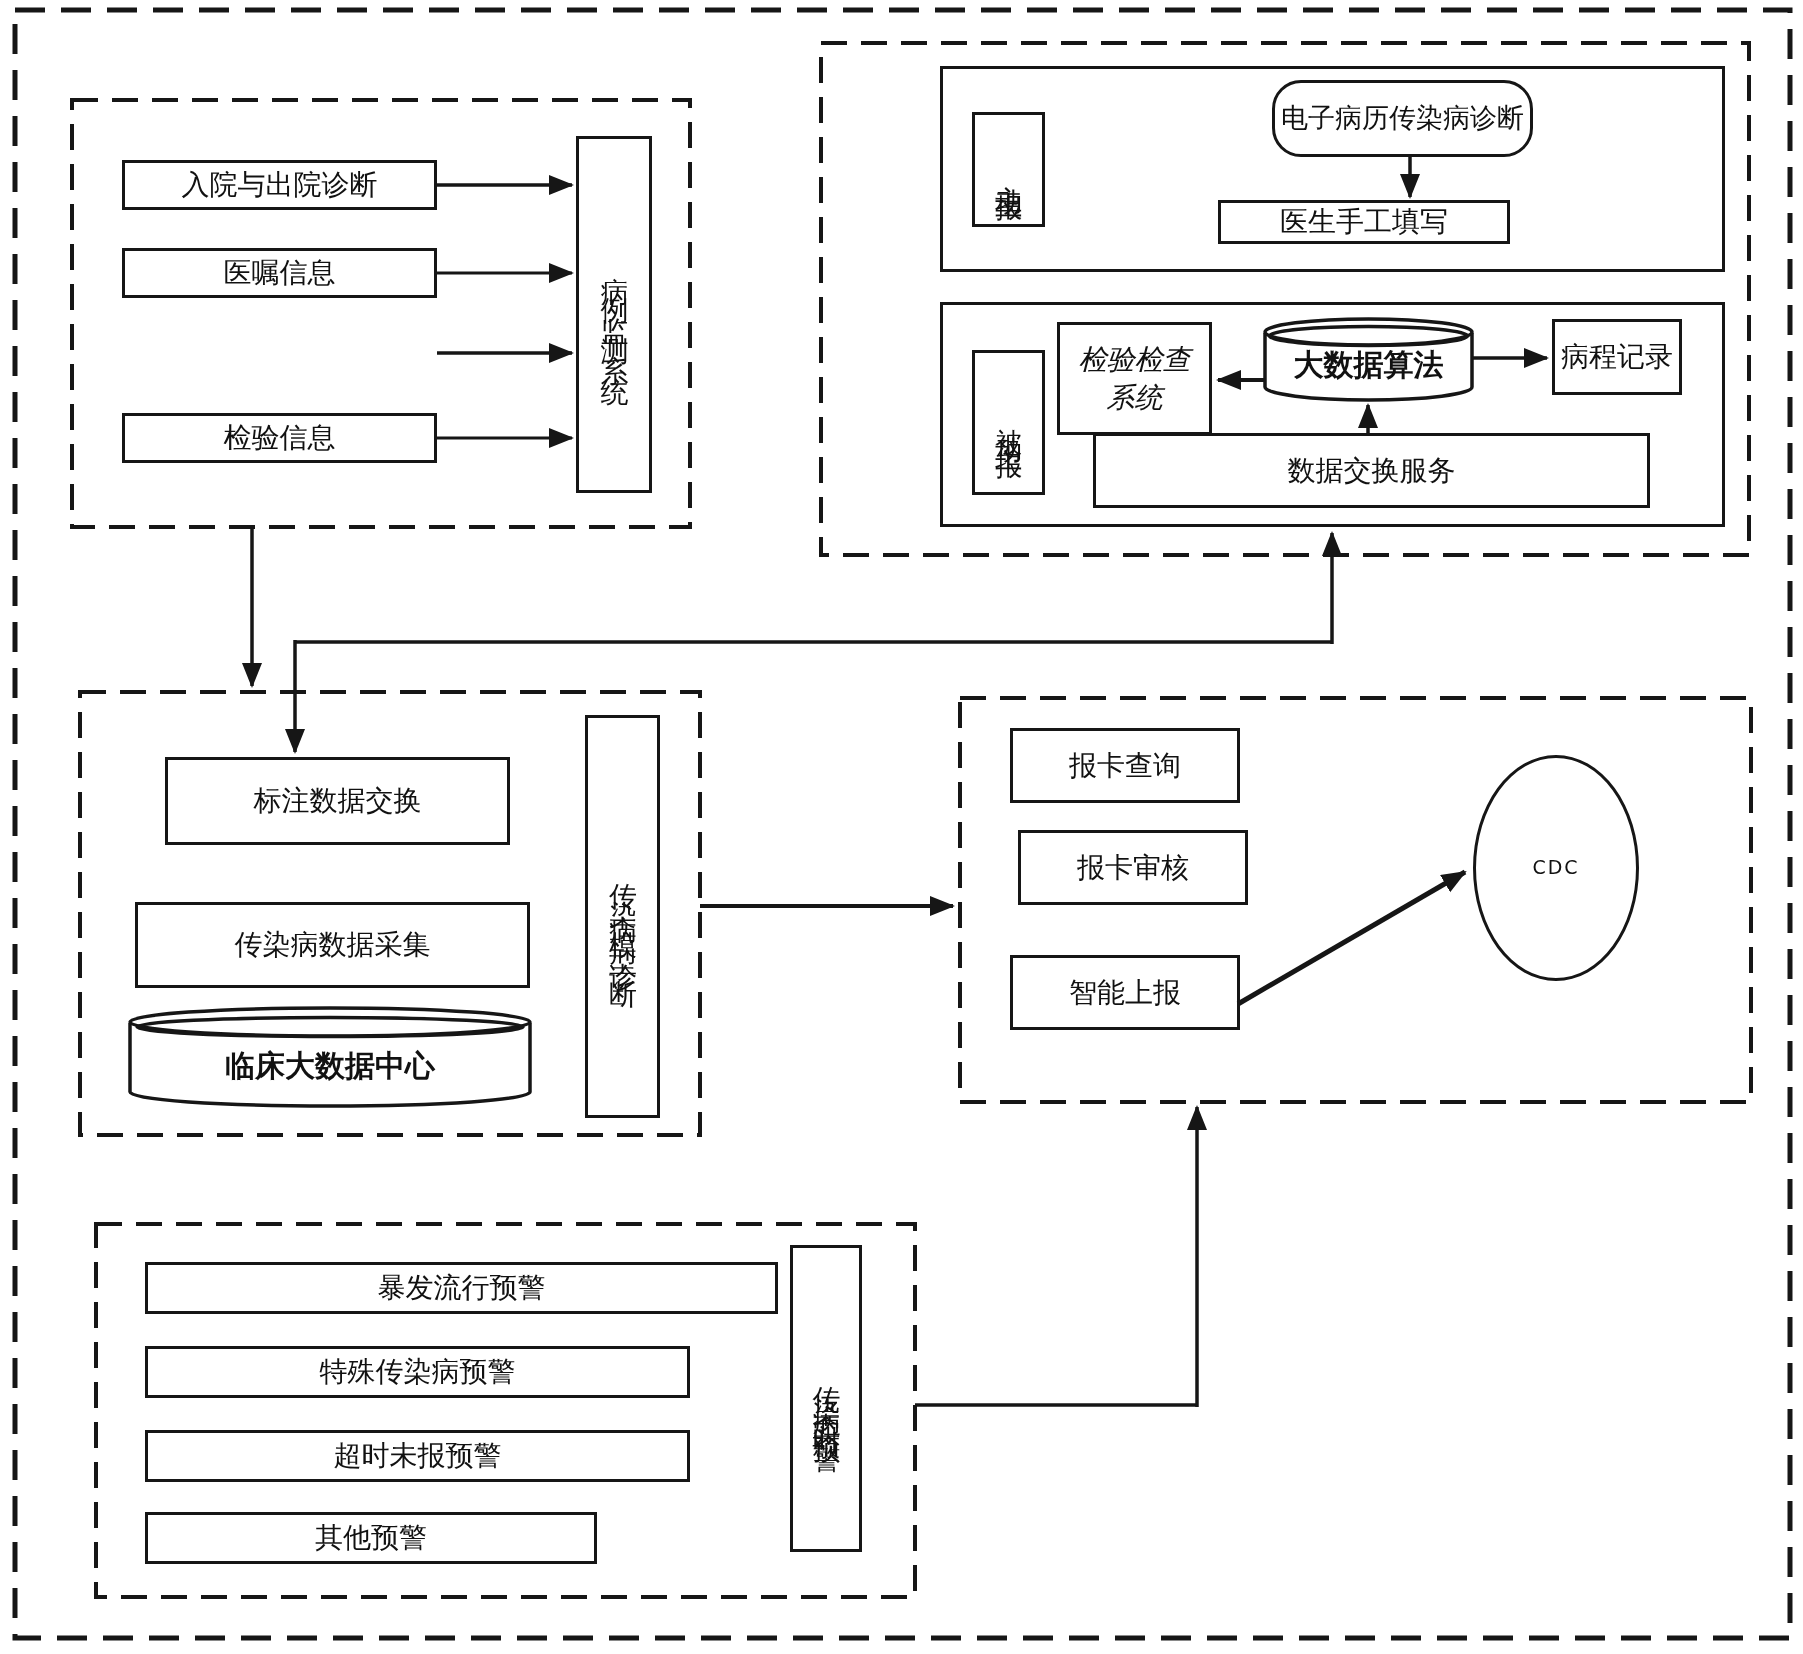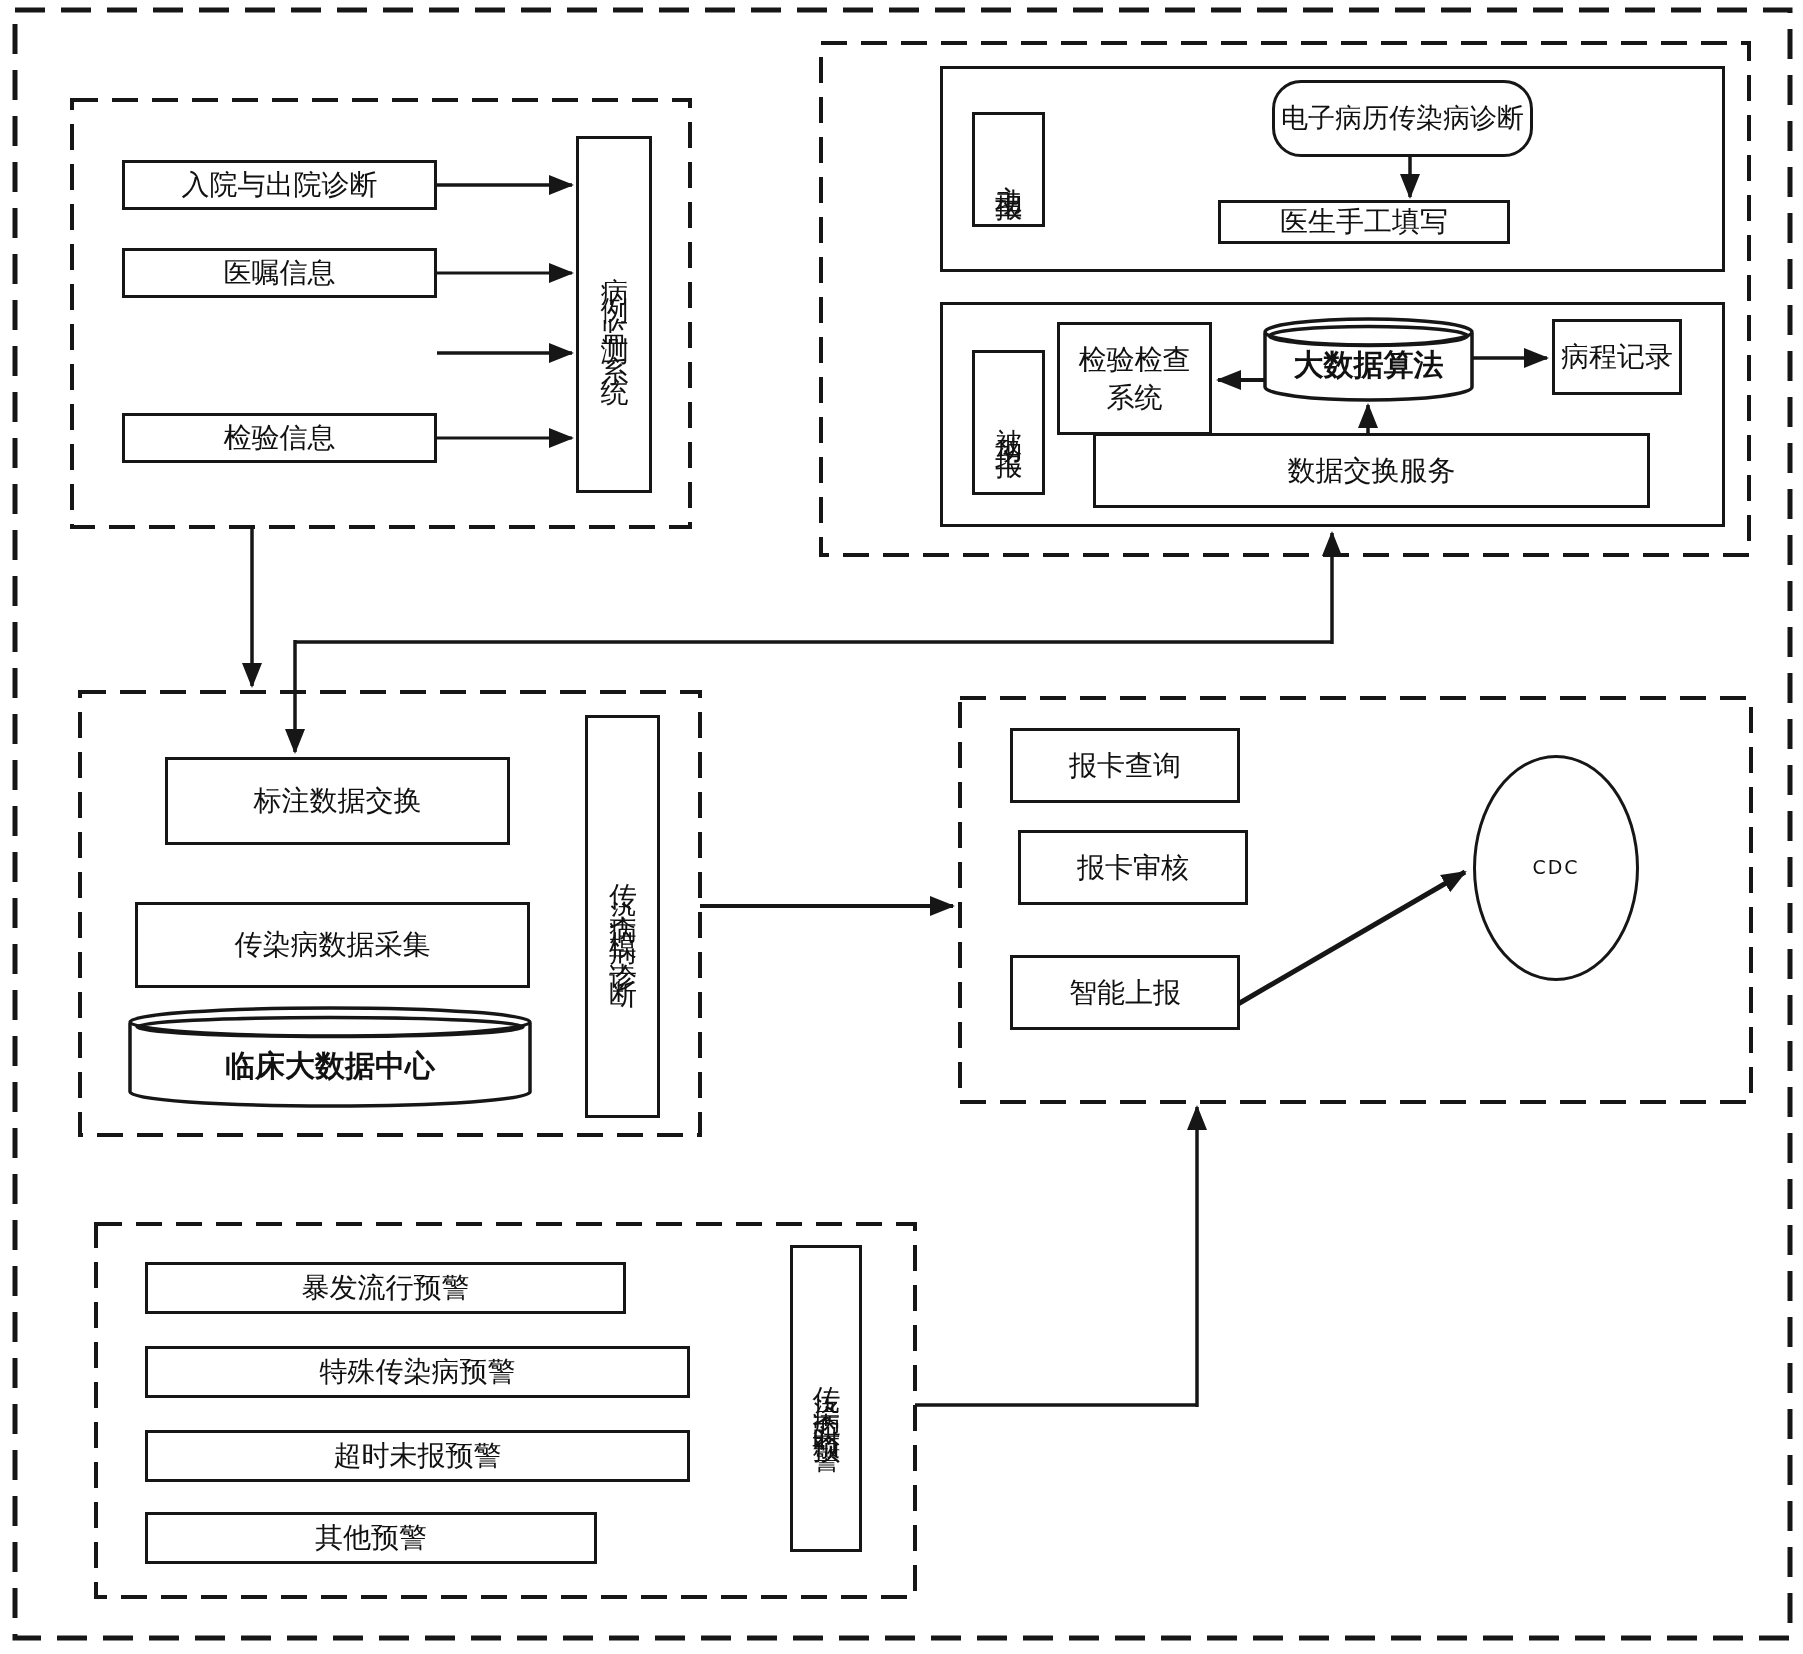--- a/index.html
+++ b/index.html
@@ -90,38 +90,38 @@
   <div class="box" style="left:972px;top:112px;width:73px;height:115px;">
     <span class="vlabel sp4a">主动上报</span>
   </div>
   <div class="box" style="left:1272px;top:80px;width:261px;height:77px;font-size:27px;border-radius:29px;">电子病历传染病诊断</div>
   <div class="box" style="left:1218px;top:200px;width:292px;height:44px;">医生手工填写</div>
 
   <div class="container" style="left:940px;top:302px;width:785px;height:225px;"></div>
   <div class="box" style="left:972px;top:350px;width:73px;height:145px;">
     <span class="vlabel sp4b">被动上报</span>
   </div>
-  <div class="box" style="left:1057px;top:322px;width:155px;height:113px;padding:0 14px;">检验检查系统</div>
+  <div class="box" style="left:1057px;top:322px;width:155px;height:113px;padding:0 14px;font-style:italic;">检验检查系统</div>
   <div class="cyl-label" style="left:1265px;top:342px;width:207px;height:46px;">大数据算法</div>
   <div class="box" style="left:1552px;top:319px;width:130px;height:76px;">病程记录</div>
   <div class="box" style="left:1093px;top:433px;width:557px;height:75px;">数据交换服务</div>
 
   <div class="box" style="left:165px;top:757px;width:345px;height:88px;">标注数据交换</div>
   <div class="box" style="left:135px;top:902px;width:395px;height:86px;">传染病数据采集</div>
   <div class="cyl-label" style="left:130px;top:1040px;width:400px;height:52px;">临床大数据中心</div>
   <div class="box" style="left:585px;top:715px;width:75px;height:403px;">
     <span class="vlabel sp7">传染病模型诊断</span>
   </div>
 
   <div class="box" style="left:1010px;top:728px;width:230px;height:75px;">报卡查询</div>
   <div class="box" style="left:1010px;top:830px;width:230px;height:75px;margin-left:8px;">报卡审核</div>
   <div class="box" style="left:1010px;top:955px;width:230px;height:75px;">智能上报</div>
   <div class="box ellipse" style="left:1473px;top:755px;width:166px;height:226px;">CDC</div>
 
-  <div class="box" style="left:145px;top:1262px;width:481px;height:52px;">暴发流行预警</div>
+  <div class="box" style="left:145px;top:1262px;width:633px;height:52px;">暴发流行预警</div>
   <div class="box" style="left:145px;top:1346px;width:545px;height:52px;">特殊传染病预警</div>
   <div class="box" style="left:145px;top:1430px;width:545px;height:52px;">超时未报预警</div>
   <div class="box" style="left:145px;top:1512px;width:452px;height:52px;">其他预警</div>
   <div class="box" style="left:790px;top:1245px;width:72px;height:307px;">
     <span class="vlabel sp7b">传染病实时预警</span>
   </div>
 
 </div>
 
 </body></html>

